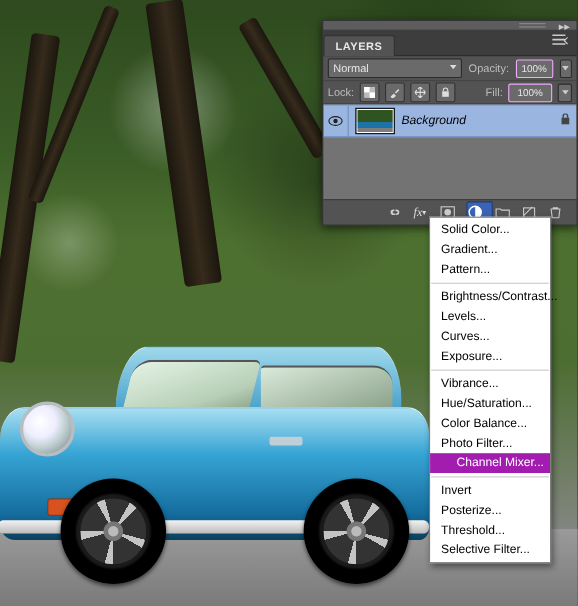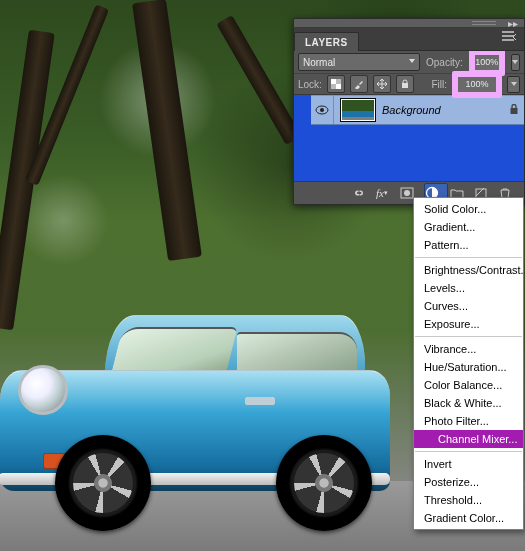--- a/index.html
+++ b/index.html
@@ -210,21 +210,21 @@
     content:"";
     position:absolute; right:4px; top:5px;
     border-left:3px solid transparent;
     border-right:3px solid transparent;
     border-top:4px solid #ddd;
   }
   .lbl { color:#bdbdbd; }
   .pct {
     width: 38px; height: 15px;
     background:#6a6a6a;
-    border:6px solid #f0abfc;
+    border:1px solid #f0abfc;
     border-radius:2px;
     font-size:9px;
     color:#e8e8e8;
     display:flex; align-items:center; justify-content:center;
   }
   .caret-btn {
     width: 11px; height: 15px;
     border:1px solid #2c2c2c;
     background:#6a6a6a;
     border-radius:2px;
@@ -249,24 +249,23 @@
   .mini-icon {
     width:16px; height:16px;
     border:1px solid #333;
     background:#6a6a6a;
     border-radius:2px;
     display:flex; align-items:center; justify-content:center;
     color:#ddd;
     font-size:10px;
   }
   .layer-list{
-    background:#1d4ed8;
+    background:#737373;
     height: 86px;
     overflow:auto;
-    padding-left:17px;
   }
   .layer-row{
     display:flex;
     align-items:center;
     height:28px;
     background:#9ab6e0;
     border-top:1px solid #7998c8;
     border-bottom:1px solid #5e7fb3;
     color:#000;
   }
@@ -310,21 +309,21 @@
     background:#3a63b4;
     border:1px solid #203c74;
     color:#fff;
   }
   .foot-btn svg { display:block; }
   .grow { flex:1; }
 
   
   .menu {
     position:absolute;
-    left: 413px;
+    left: 390px;
     top: 197px;
     width: 109px;
     background:#fff;
     border:1px solid #7d7d7d;
     box-shadow: 2px 3px 6px rgba(0,0,0,.45);
     padding: 2px 0;
     font-size: 11px;
     color:#000;
   }
   .menu-item{
@@ -487,21 +486,20 @@
     <div class="menu-item">Pattern...</div>
     <div class="sep"></div>
     <div class="menu-item">Brightness/Contrast...</div>
     <div class="menu-item">Levels...</div>
     <div class="menu-item">Curves...</div>
     <div class="menu-item">Exposure...</div>
     <div class="sep"></div>
     <div class="menu-item">Vibrance...</div>
     <div class="menu-item">Hue/Saturation...</div>
     <div class="menu-item">Color Balance...</div>
-    <div class="menu-item">Black &amp; White...</div>
     <div class="menu-item">Photo Filter...</div>
     <div class="menu-item sel">Channel Mixer...</div>
     <div class="sep"></div>
     <div class="menu-item">Invert</div>
     <div class="menu-item">Posterize...</div>
     <div class="menu-item">Threshold...</div>
-    <div class="menu-item">Gradient Color...</div>
+    <div class="menu-item">Selective Filter...</div>
   </div>
 
 </body></html>

